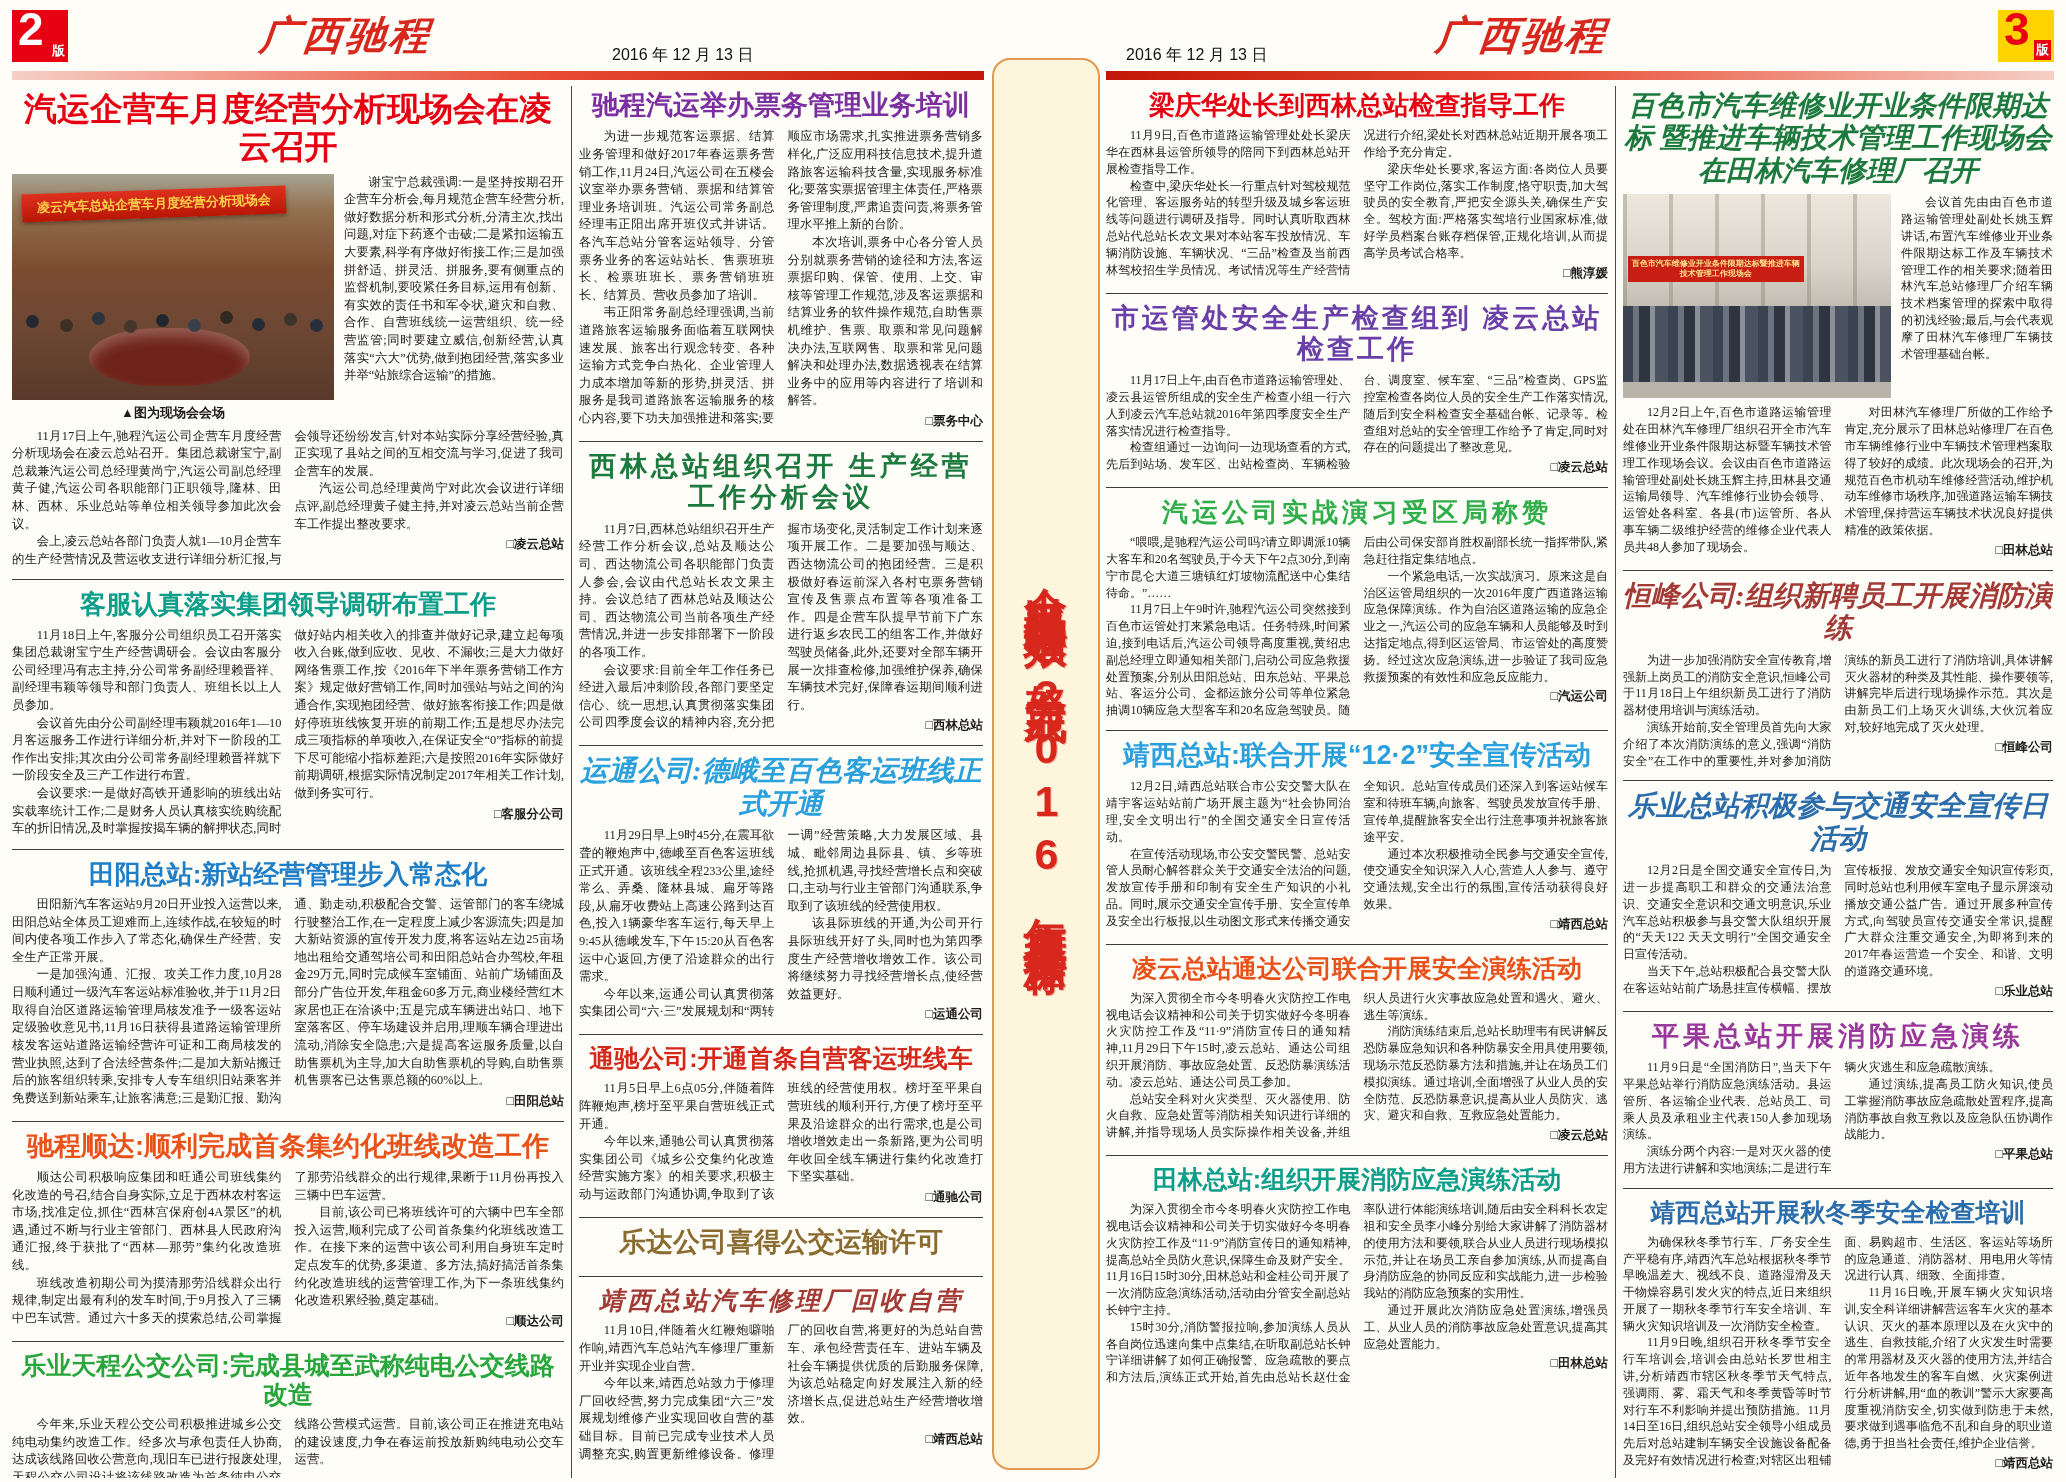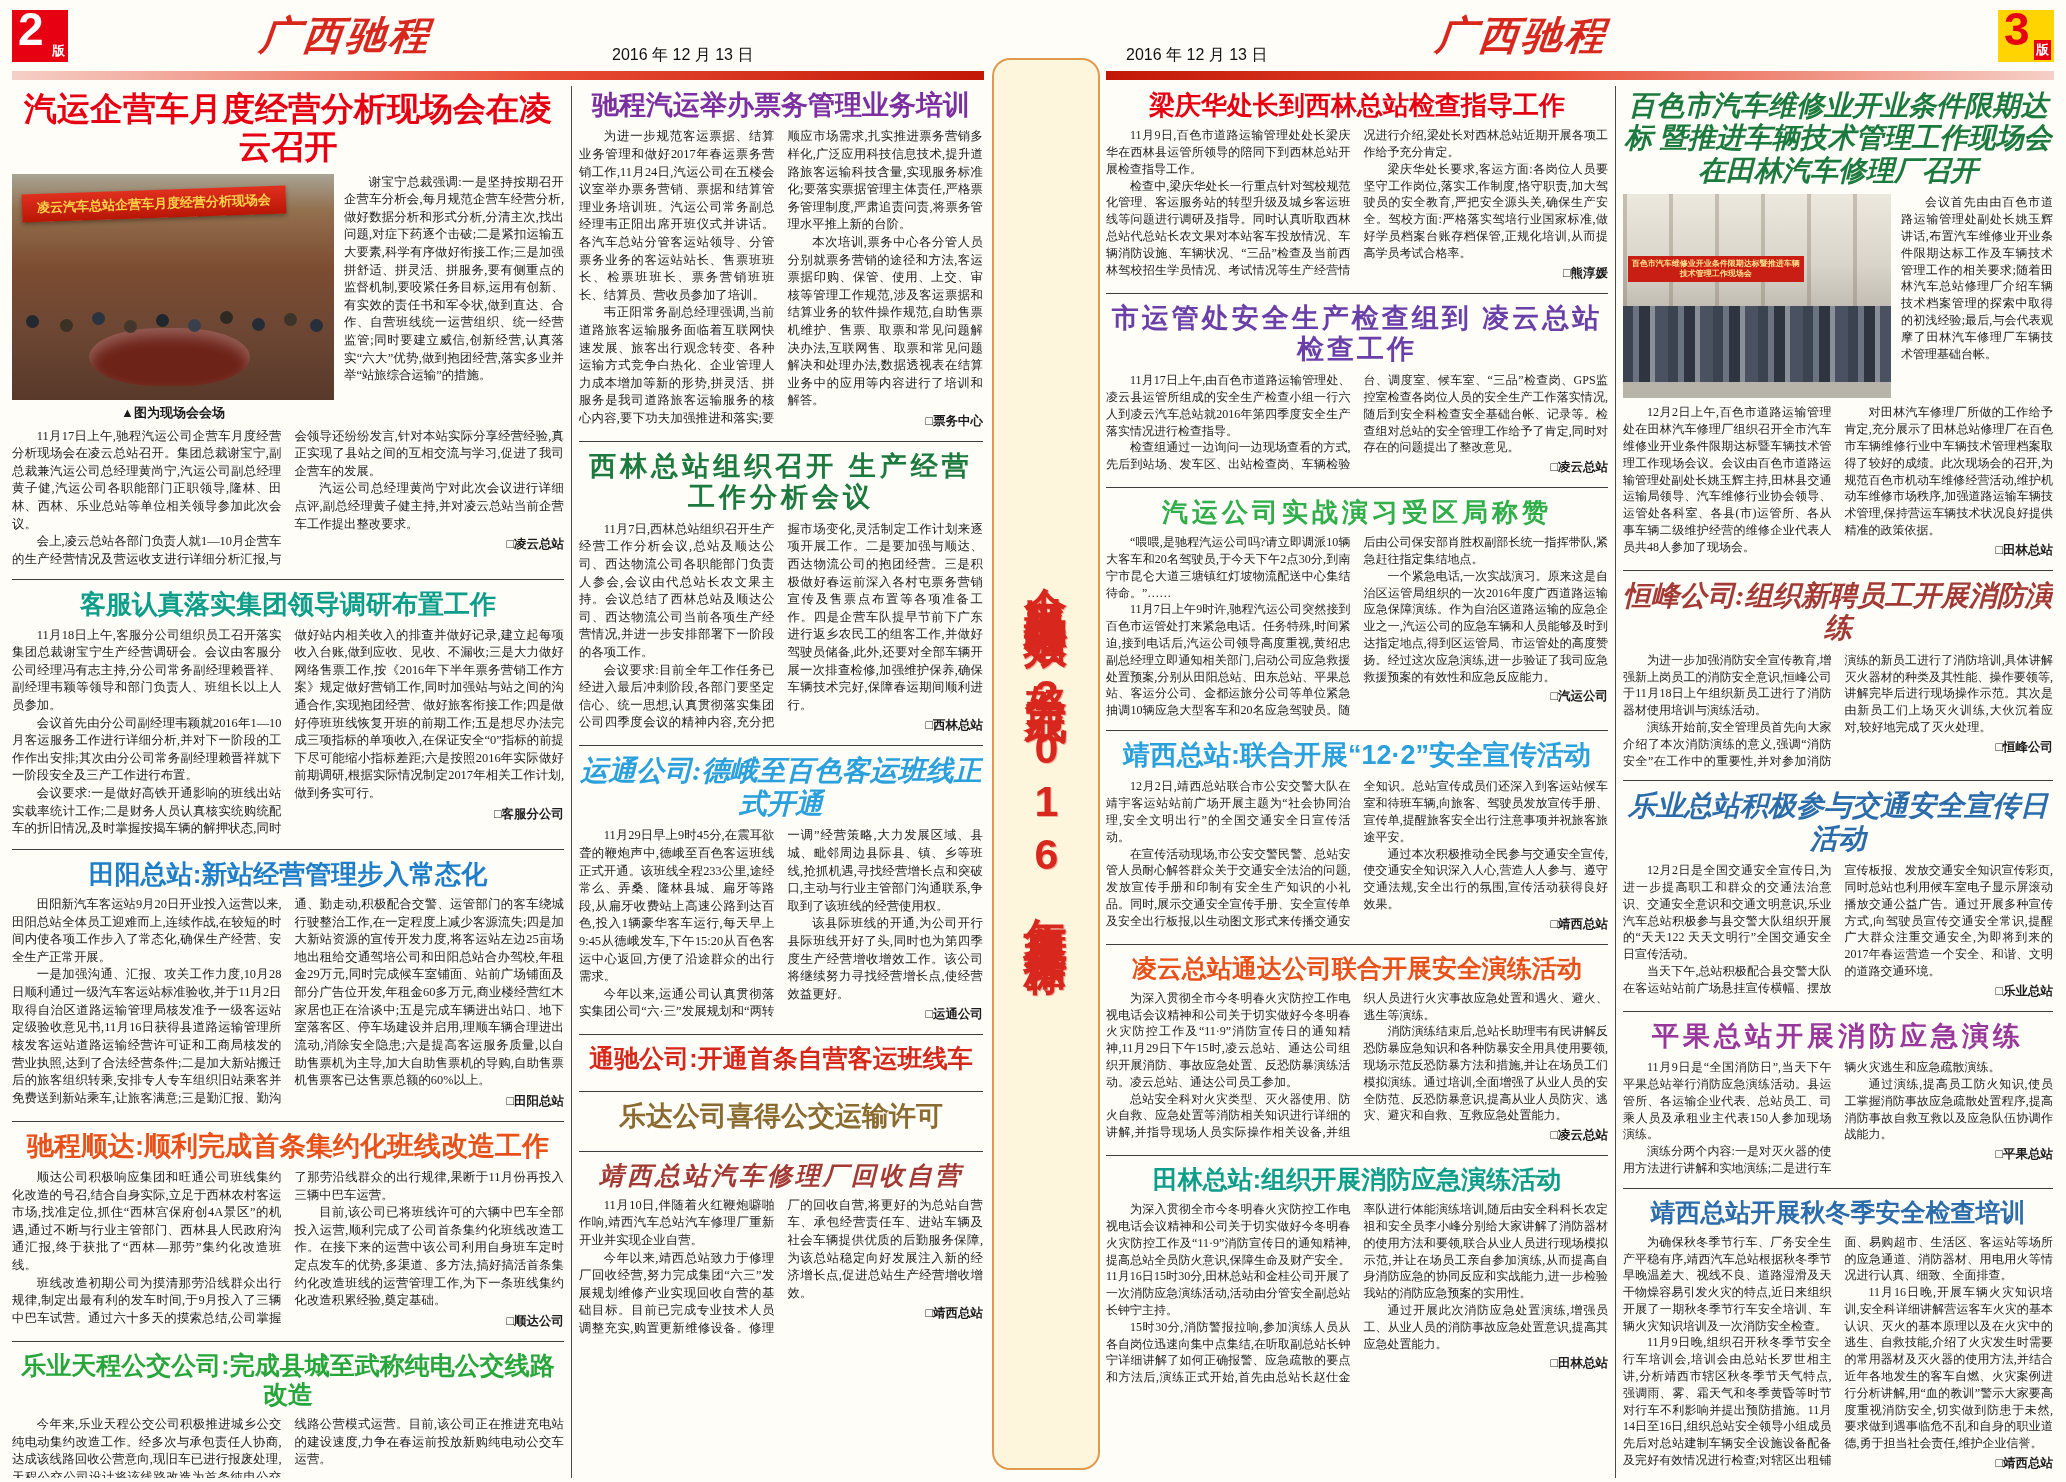--- a/index.html
+++ b/index.html
@@ -110,21 +110,21 @@
           <div class="photorow">
             <figure class="photo photo1" style="margin:0;">
               <div class="img1">
                 <div class="pbanner1">凌云汽车总站企营车月度经营分析现场会</div>
                 <div class="ptable"></div>
                 <div class="pheads"></div>
               </div>
               <figcaption class="pcap">▲图为现场会会场</figcaption>
             </figure>
             <div class="sidecol">
-              <p>谢宝宁总裁强调:一是坚持按期召开企营车分析会,每月规范企营车经营分析,做好数据分析和形式分析,分清主次,找出问题,对症下药逐个击破;二是紧扣运输五大要素,科学有序做好衔接工作;三是加强拼舒适、拼灵活、拼服务,要有侧重点的监督机制,要咬紧任务目标,运用有创新、有实效的责任书和军令状,做到直达、合作、自营班线统一运营组织、统一经营监管;同时要建立威信,创新经营,认真落实“六大”优势,做到抱团经营,落实多业并举“站旅综合运输”的措施。</p>
+              <p>谢宝宁总裁强调:一是坚持按期召开企营车分析会,每月规范企营车经营分析,做好数据分析和形式分析,分清主次,找出问题,对症下药逐个击破;二是紧扣运输五大要素,科学有序做好衔接工作;三是加强拼舒适、拼灵活、拼服务,要有侧重点的监督机制,要咬紧任务目标,运用有创新、有实效的责任书和军令状,避灾和自救、合作、自营班线统一运营组织、统一经营监管;同时要建立威信,创新经营,认真落实“六大”优势,做到抱团经营,落实多业并举“站旅综合运输”的措施。</p>
             </div>
           </div>
           <div class="body">
             <p>11月17日上午,驰程汽运公司企营车月度经营分析现场会在凌云总站召开。集团总裁谢宝宁,副总裁兼汽运公司总经理黄尚宁,汽运公司副总经理黄子健,汽运公司各职能部门正职领导,隆林、田林、西林、乐业总站等单位相关领导参加此次会议。</p>
             <p>会上,凌云总站各部门负责人就1—10月企营车的生产经营情况及营运收支进行详细分析汇报,与会领导还纷纷发言,针对本站实际分享经营经验,真正实现了县站之间的互相交流与学习,促进了我司企营车的发展。</p>
             <p>汽运公司总经理黄尚宁对此次会议进行详细点评,副总经理黄子健主持,并对凌云总站当前企营车工作提出整改要求。</p>
             <div class="sign">□凌云总站</div>
           </div>
         </section>
 
@@ -193,20 +193,25 @@
           <div class="body">
             <p>11月29日早上9时45分,在震耳欲聋的鞭炮声中,德峨至百色客运班线正式开通。该班线全程233公里,途经常么、弄桑、隆林县城、扁牙等路段,从扁牙收费站上高速公路到达百色,投入1辆豪华客车运行,每天早上9:45从德峨发车,下午15:20从百色客运中心返回,方便了沿途群众的出行需求。</p>
             <p>今年以来,运通公司认真贯彻落实集团公司“六·三”发展规划和“两转一调”经营策略,大力发展区域、县城、毗邻周边县际县、镇、乡等班线,抢抓机遇,寻找经营增长点和突破口,主动与行业主管部门沟通联系,争取到了该班线的经营使用权。</p>
             <p>该县际班线的开通,为公司开行县际班线开好了头,同时也为第四季度生产经营增收增效工作。该公司将继续努力寻找经营增长点,使经营效益更好。</p>
             <div class="sign">□运通公司</div>
           </div>
         </section>
 
         <section class="art">
           <h2 class="hl c-red2 sz26">通驰公司:开通首条自营客运班线车</h2>
+          <div class="body">
+            <p>11月5日早上6点05分,伴随着阵阵鞭炮声,榜圩至平果自营班线正式开通。</p>
+            <p>今年以来,通驰公司认真贯彻落实集团公司《城乡公交集约化改造经营实施方案》的相关要求,积极主动与运政部门沟通协调,争取到了该班线的经营使用权。榜圩至平果自营班线的顺利开行,方便了榜圩至平果及沿途群众的出行需求,也是公司增收增效走出一条新路,更为公司明年收回全线车辆进行集约化改造打下坚实基础。</p>
+            <div class="sign">□通驰公司</div>
+          </div>
         </section>
 
         <section class="art">
           <h2 class="hl c-brown sz28">乐达公司喜得公交运输许可</h2>
         </section>
 
         <section class="art">
           <h2 class="hl callig c-maroon sz26" style="letter-spacing:3px;">靖西总站汽车修理厂回收自营</h2>
           <div class="body">
             <p>11月10日,伴随着火红鞭炮噼啪作响,靖西汽车总站汽车修理厂重新开业并实现企业自营。</p>

